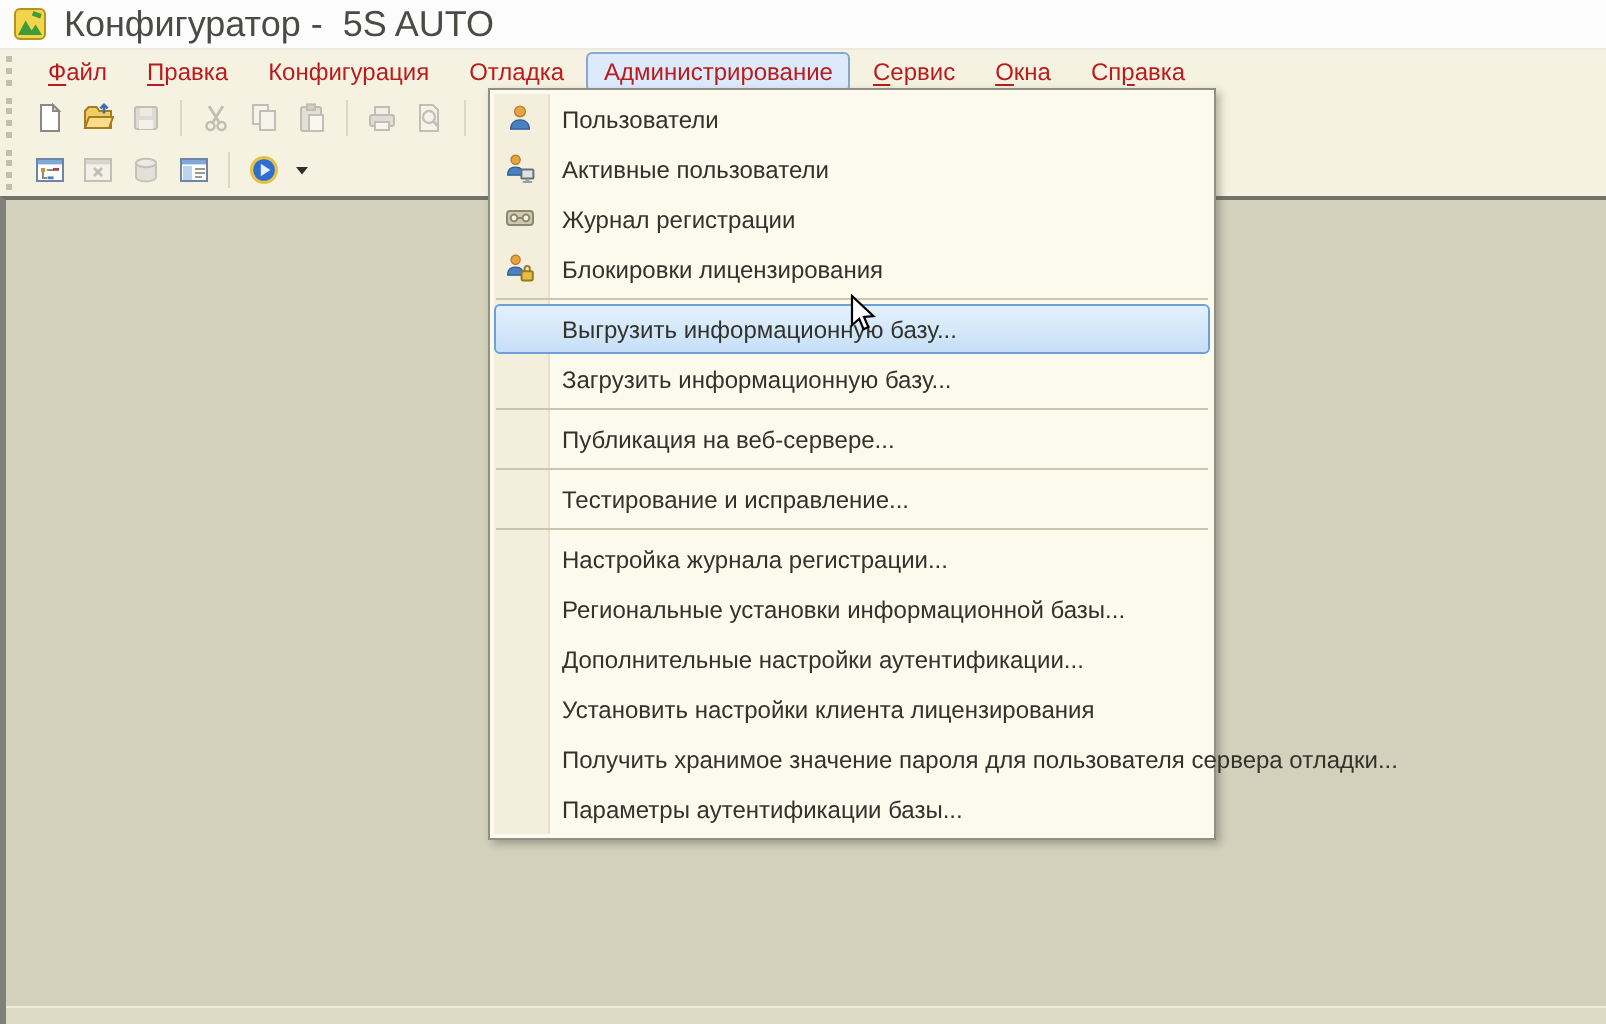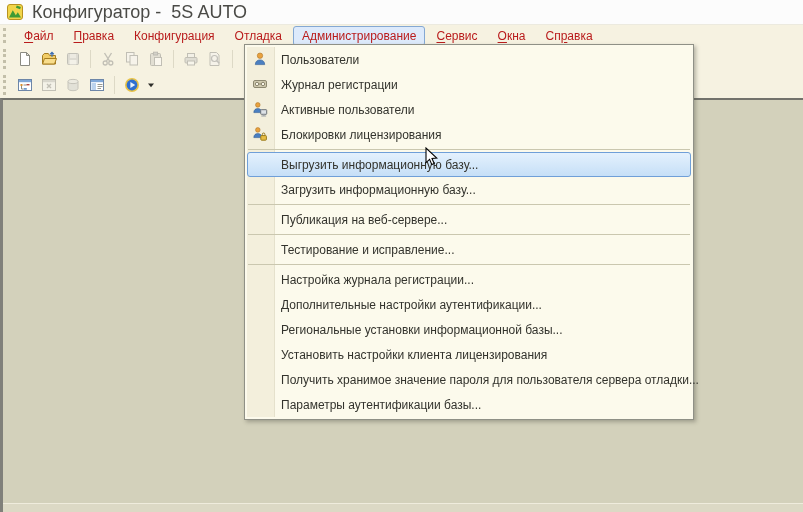--- a/index.html
+++ b/index.html
@@ -50,21 +50,21 @@
     background:#d3d1bb;
     border-top:2px solid #72726b;border-left:3px solid #80807a;
     box-sizing:border-box;
   }
   .statusbar{
     position:absolute;left:3px;right:0;bottom:0;height:8px;
     background:#dcd9c5;border-top:1px solid #efecdd;
   }
   
   .dropdown{
-    position:absolute;left:244px;top:44px;width:450px;
+    position:absolute;left:244px;top:44px;width:364px;
     background:#fcfaec;border:1px solid #8f9086;
     box-shadow:2px 2px 4px rgba(80,80,70,.4);
     padding:2px;box-sizing:border-box;z-index:10;
   }
   .gutter{
     position:absolute;left:2px;top:2px;bottom:2px;width:27px;
     background:#f3efdc;border-right:1px solid #e5e1cc;
   }
   .ditem{
     position:relative;height:23px;display:flex;align-items:center;
@@ -269,43 +269,43 @@
         <svg width="16" height="16" viewBox="0 0 16 16">
           <circle cx="8" cy="4.7" r="2.7" fill="#e9a23e" stroke="#b0762a" stroke-width="0.6"></circle>
           <path d="M3.3 13.6 c0 -3.2 2.1 -4.7 4.7 -4.7 s4.7 1.5 4.7 4.7 z" fill="#4a7fc1" stroke="#2f5c96" stroke-width="0.6"></path>
         </svg>
       </span>
       <span class="dlabel">Пользователи</span>
     </div>
     <div class="ditem">
       <span class="dicon">
         <svg width="16" height="16" viewBox="0 0 16 16">
-          <rect x="1.5" y="4.5" width="13" height="7" rx="1.5" fill="#cfc9ae" stroke="#8d8871"></rect>
-          <circle cx="5" cy="8" r="1.7" fill="#f8f5e7" stroke="#8d8871"></circle>
-          <circle cx="11" cy="8" r="1.7" fill="#f8f5e7" stroke="#8d8871"></circle>
-          <path d="M6.8 8 h2.4" stroke="#8d8871"></path>
-        </svg>
-      </span>
-      <span class="dlabel">Журнал регистрации</span>
-    </div>
-    <div class="ditem">
-      <span class="dicon">
-        <svg width="16" height="16" viewBox="0 0 16 16">
           <circle cx="5.8" cy="3.9" r="2.3" fill="#e9a23e" stroke="#b0762a" stroke-width="0.6"></circle>
           <path d="M1.8 11.6 c0 -2.8 1.8 -4 4 -4 s4 1.2 4 4 z" fill="#4a7fc1" stroke="#2f5c96" stroke-width="0.6"></path>
           <rect x="8.7" y="8.7" width="6" height="4.6" rx="0.6" fill="#dde2e7" stroke="#6b7076"></rect>
           <rect x="10.7" y="13.4" width="2" height="1.3" fill="#9aa0a6"></rect>
           <rect x="9.3" y="14.5" width="4.8" height="1" fill="#9aa0a6"></rect>
         </svg>
       </span>
       <span class="dlabel">Активные пользователи</span>
     </div>
     <div class="ditem">
       <span class="dicon">
         <svg width="16" height="16" viewBox="0 0 16 16">
+          <rect x="1.5" y="4.5" width="13" height="7" rx="1.5" fill="#cfc9ae" stroke="#8d8871"></rect>
+          <circle cx="5" cy="8" r="1.7" fill="#f8f5e7" stroke="#8d8871"></circle>
+          <circle cx="11" cy="8" r="1.7" fill="#f8f5e7" stroke="#8d8871"></circle>
+          <path d="M6.8 8 h2.4" stroke="#8d8871"></path>
+        </svg>
+      </span>
+      <span class="dlabel">Журнал регистрации</span>
+    </div>
+    <div class="ditem">
+      <span class="dicon">
+        <svg width="16" height="16" viewBox="0 0 16 16">
           <circle cx="5.8" cy="3.9" r="2.3" fill="#e9a23e" stroke="#b0762a" stroke-width="0.6"></circle>
           <path d="M1.8 11.6 c0 -2.8 1.8 -4 4 -4 s4 1.2 4 4 z" fill="#4a7fc1" stroke="#2f5c96" stroke-width="0.6"></path>
           <rect x="8.8" y="9.6" width="5.6" height="4.6" rx="0.8" fill="#e7bd43" stroke="#9a7b1d"></rect>
           <path d="M10.3 9.6 v-1.3 a1.3 1.3 0 0 1 2.6 0 v1.3" fill="none" stroke="#9a7b1d" stroke-width="1"></path>
         </svg>
       </span>
       <span class="dlabel">Блокировки лицензирования</span>
     </div>
     <div class="dsep"></div>
     <div class="ditem hl">
@@ -320,24 +320,24 @@
     </div>
     <div class="dsep"></div>
     <div class="ditem">
       <span class="dlabel">Тестирование и исправление...</span>
     </div>
     <div class="dsep"></div>
     <div class="ditem">
       <span class="dlabel">Настройка журнала регистрации...</span>
     </div>
     <div class="ditem">
+      <span class="dlabel">Региональные установки информационной базы...</span>
+    </div>
+    <div class="ditem">
       <span class="dlabel">Дополнительные настройки аутентификации...</span>
-    </div>
-    <div class="ditem">
-      <span class="dlabel">Региональные установки информационной базы...</span>
     </div>
     <div class="ditem">
       <span class="dlabel">Установить настройки клиента лицензирования</span>
     </div>
     <div class="ditem">
       <span class="dlabel">Получить хранимое значение пароля для пользователя сервера отладки...</span>
     </div>
     <div class="ditem">
       <span class="dlabel">Параметры аутентификации базы...</span>
     </div>

